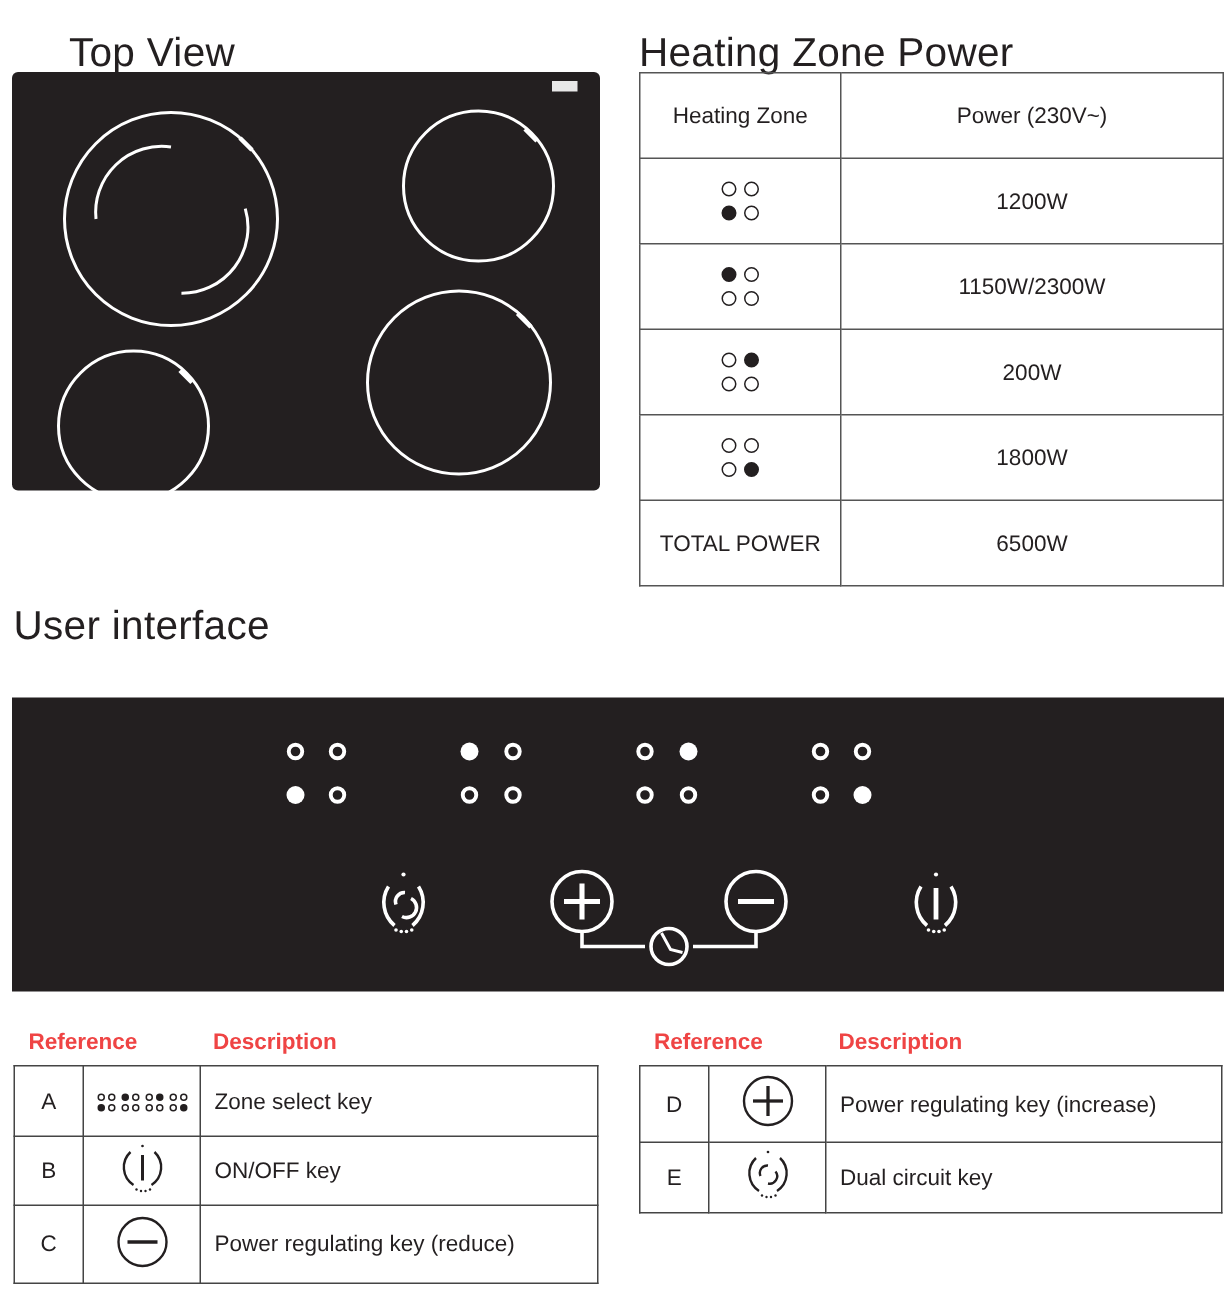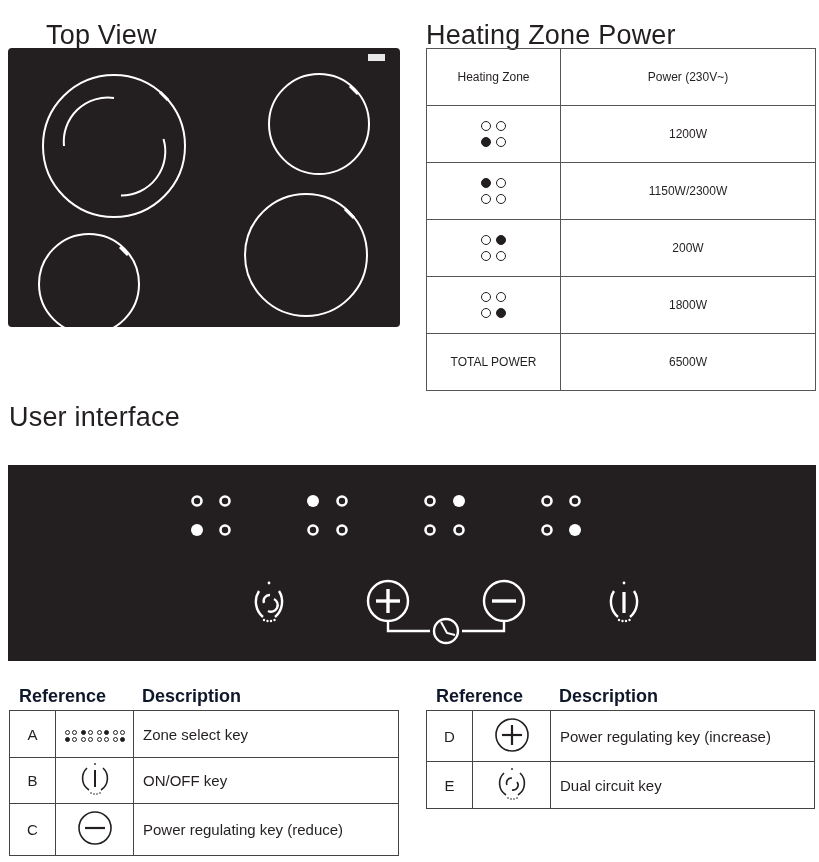--- a/index.html
+++ b/index.html
@@ -7,34 +7,34 @@
   body { position: relative; font-family: "Liberation Sans", "DejaVu Sans", sans-serif; color: #231f20; }
 
   .section-title { position: absolute; font-size: 27px; font-weight: 400; color: #231f20; letter-spacing: 0.2px; }
 
   
   .hob { position: absolute; left: 8px; top: 48px; width: 392px; height: 279px; background: #231f20; border-radius: 4px; }
   .hob svg { position: absolute; left: 0; top: 0; }
 
   
   table.zone-table { position: absolute; left: 426px; top: 48px; width: 390px; border-collapse: collapse; }
-  table.zone-table td { border: 1.5px solid #555; text-align: center; vertical-align: middle; font-size: 12px; color: #231f20; height: 57px; }
+  table.zone-table td { border: 1.5px solid #555; text-align: center; vertical-align: middle; font-size: 15px; color: #231f20; height: 57px; }
   table.zone-table td.col1 { width: 134px; }
   table.zone-table tr.head td { height: 57px; }
 
   .dots { display: inline-grid; grid-template-columns: 10px 10px; grid-gap: 6px 5px; vertical-align: middle; }
   .dot { width: 10px; height: 10px; border-radius: 50%; border: 1.6px solid #231f20; background: #fff; }
   .dot.on { background: #231f20; }
 
   
   .ui-panel { position: absolute; left: 8px; top: 465px; width: 808px; height: 196px; background: #231f20; }
   .ui-panel svg { position: absolute; left: 0; top: 0; }
 
   
-  .ref-head { position: absolute; font-size: 18px; font-weight: 700; color: #0f172a; }
+  .ref-head { position: absolute; font-size: 15px; font-weight: 700; color: #ef4444; }
   table.ref { position: absolute; border-collapse: collapse; }
   table.ref td { border: 1.5px solid #444; font-size: 15px; vertical-align: middle; color: #231f20; }
   table.ref td.letter { text-align: center; width: 46px; }
   table.ref td.icon { text-align: center; width: 78px; }
   table.ref td.desc { padding-left: 9px; }
   .mini-dots { display: inline-flex; gap: 4px; vertical-align: middle; }
   .mini-grid { display: inline-grid; grid-template-columns: 5px 5px; grid-gap: 2px 2px; }
   .md { width: 5px; height: 5px; border-radius: 50%; border: 1px solid #231f20; background: #fff; }
   .md.on { background: #231f20; }
 </style>

